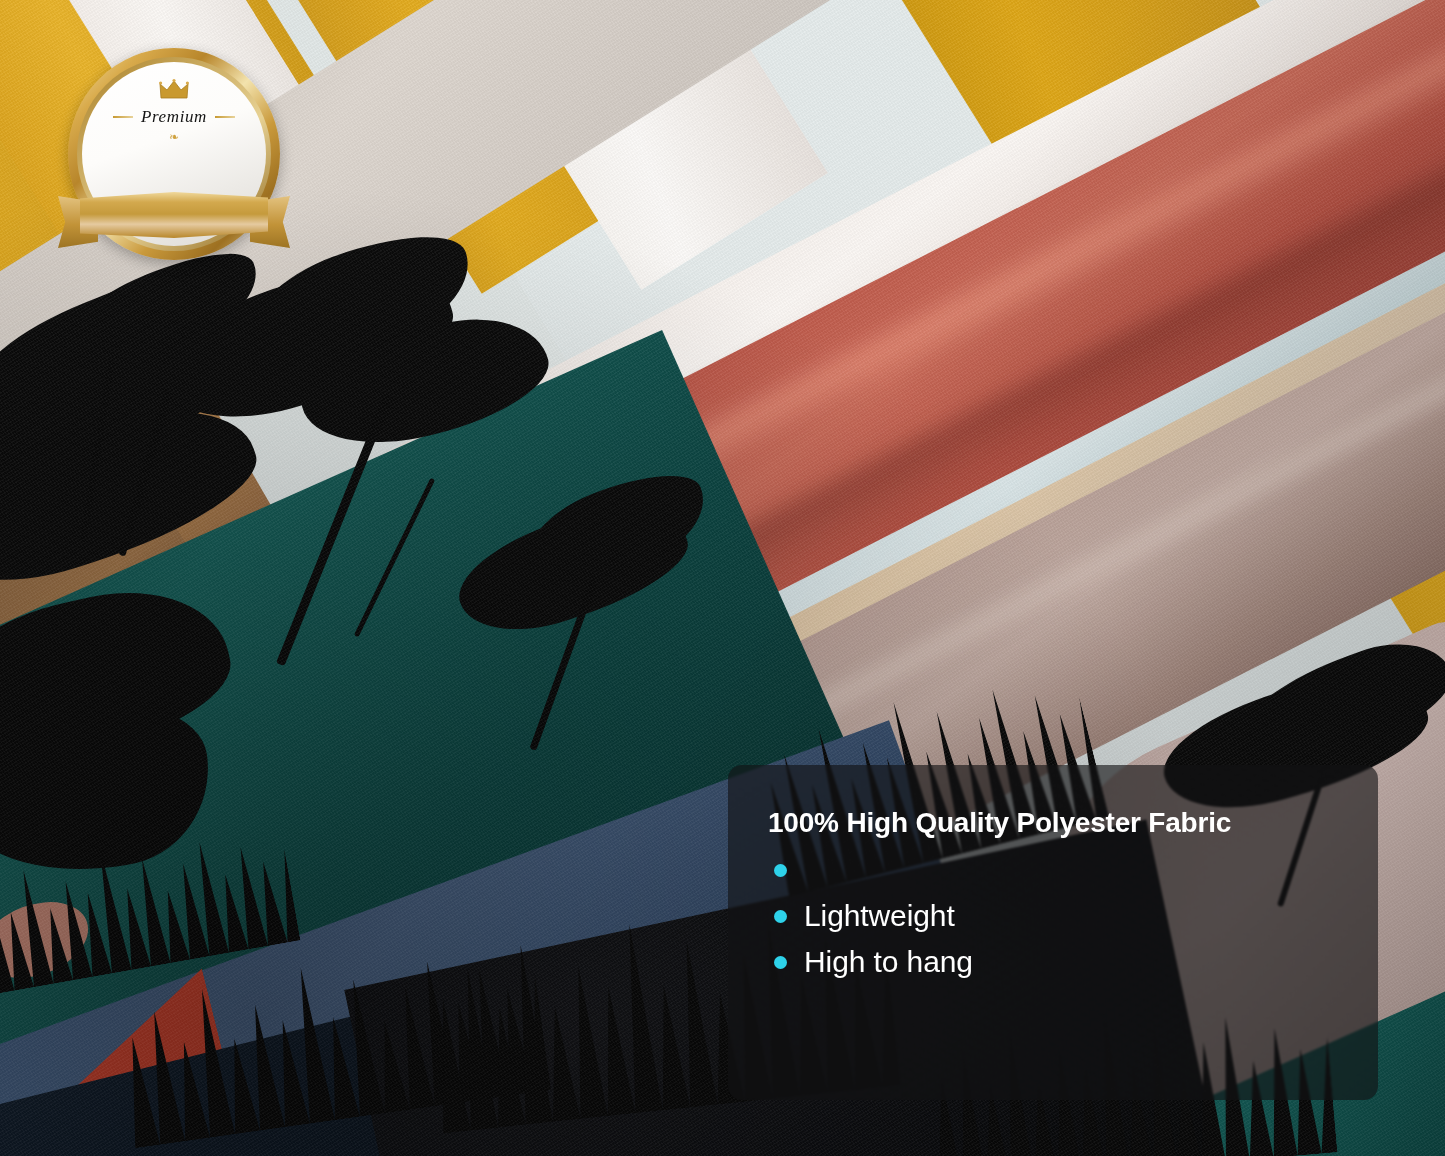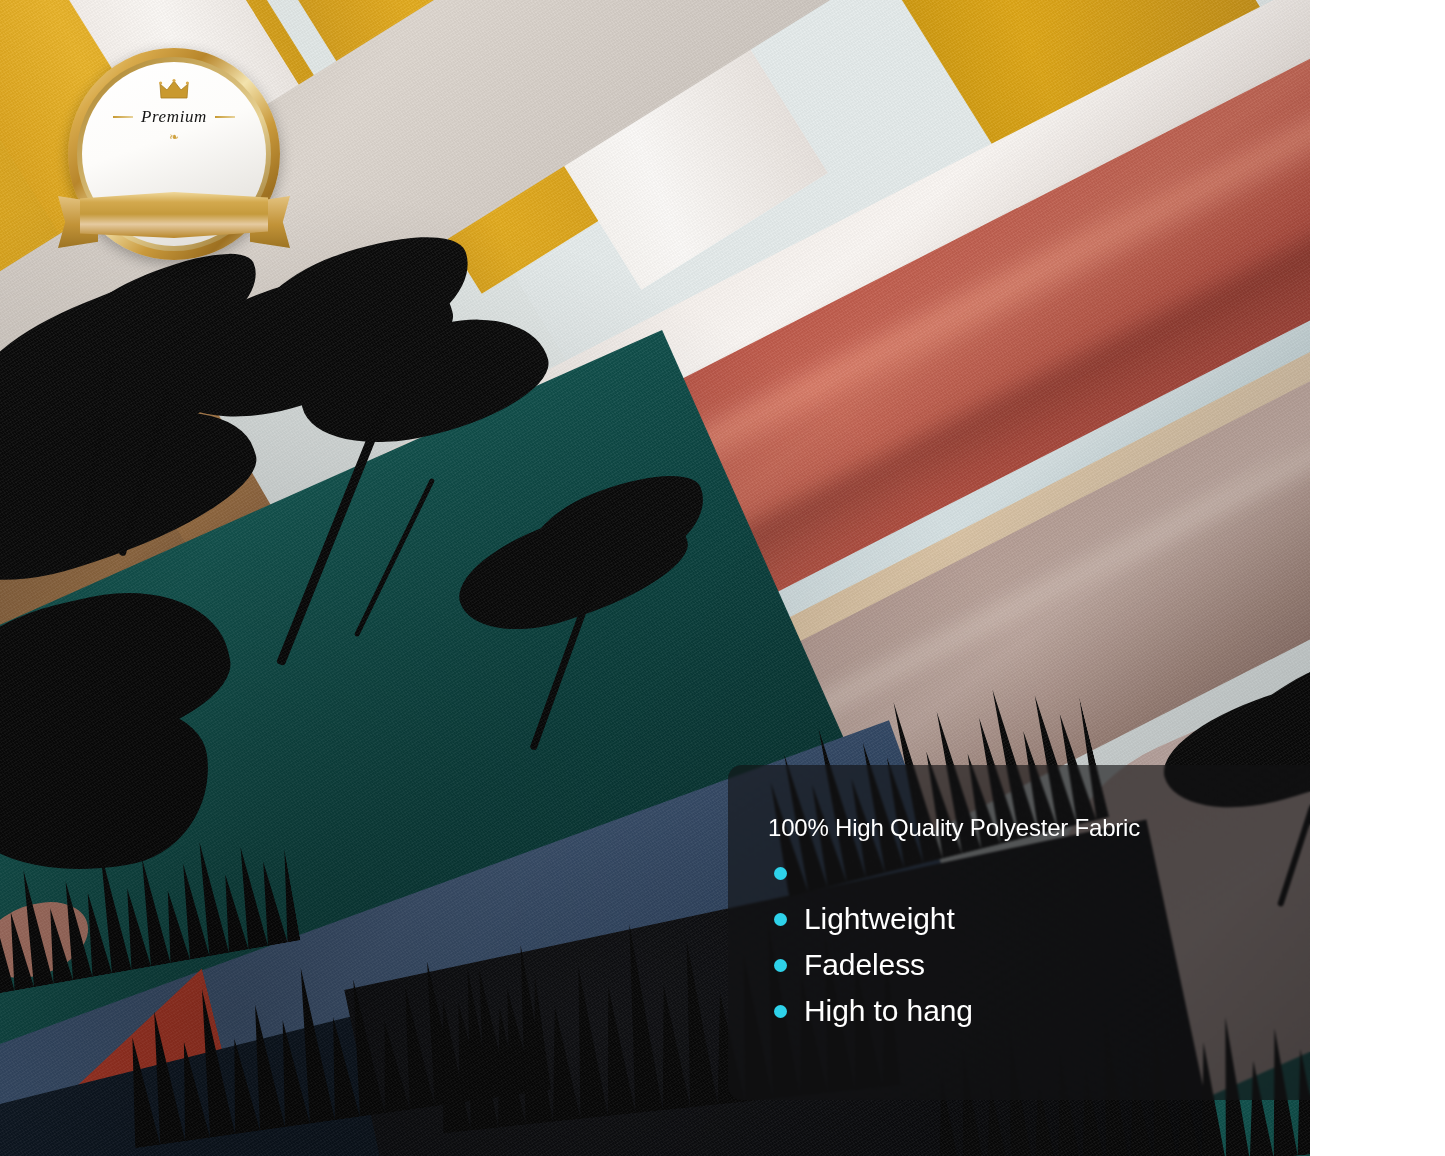--- a/index.html
+++ b/index.html
@@ -7,21 +7,21 @@
     margin: 0;
     padding: 0;
     background: #ffffff;
   }
   body {
     font-family: "Liberation Sans", sans-serif;
   }
 
   #stage {
     position: relative;
-    width: 1310px;
+    width: 1445px;
     height: 1156px;
     overflow: hidden;
     background: #be185d;
   }
 
   
   .fabric-scene {
     position: absolute;
     inset: 0;
     overflow: hidden;
@@ -454,23 +454,23 @@
     top: 765px;
     width: 650px;
     height: 335px;
     border-radius: 14px;
     background: rgba(18,18,20,0.62);
     backdrop-filter: blur(1px);
     box-sizing: border-box;
     padding: 34px 26px 20px 40px;
   }
   .panel-title {
-    margin: 16px 0 10px 0;
-    font-size: 24px;
-    font-weight: normal;
+    margin: 9px 0 10px 0;
+    font-size: 28px;
+    font-weight: bold;
     color: #ffffff;
     line-height: 1.05;
     white-space: nowrap;
     letter-spacing: -.2px;
   }
   .feature-list {
     list-style: none;
     margin: 0;
     padding: 0 0 0 6px;
   }
@@ -606,22 +606,18 @@
     <ul class="feature-list">
       <li class="feature-item">
         <span class="feature-bullet"></span>
       </li>
       <li class="feature-item">
         <span class="feature-bullet"></span>
         <span class="feature-text">Lightweight</span>
       </li>
       <li class="feature-item">
         <span class="feature-bullet"></span>
-        <span class="feature-text">Fadeless</span>
-      </li>
-      <li class="feature-item">
-        <span class="feature-bullet"></span>
         <span class="feature-text">High to hang</span>
       </li>
     </ul>
   </div>
 
 </div>
 
 </body></html>

